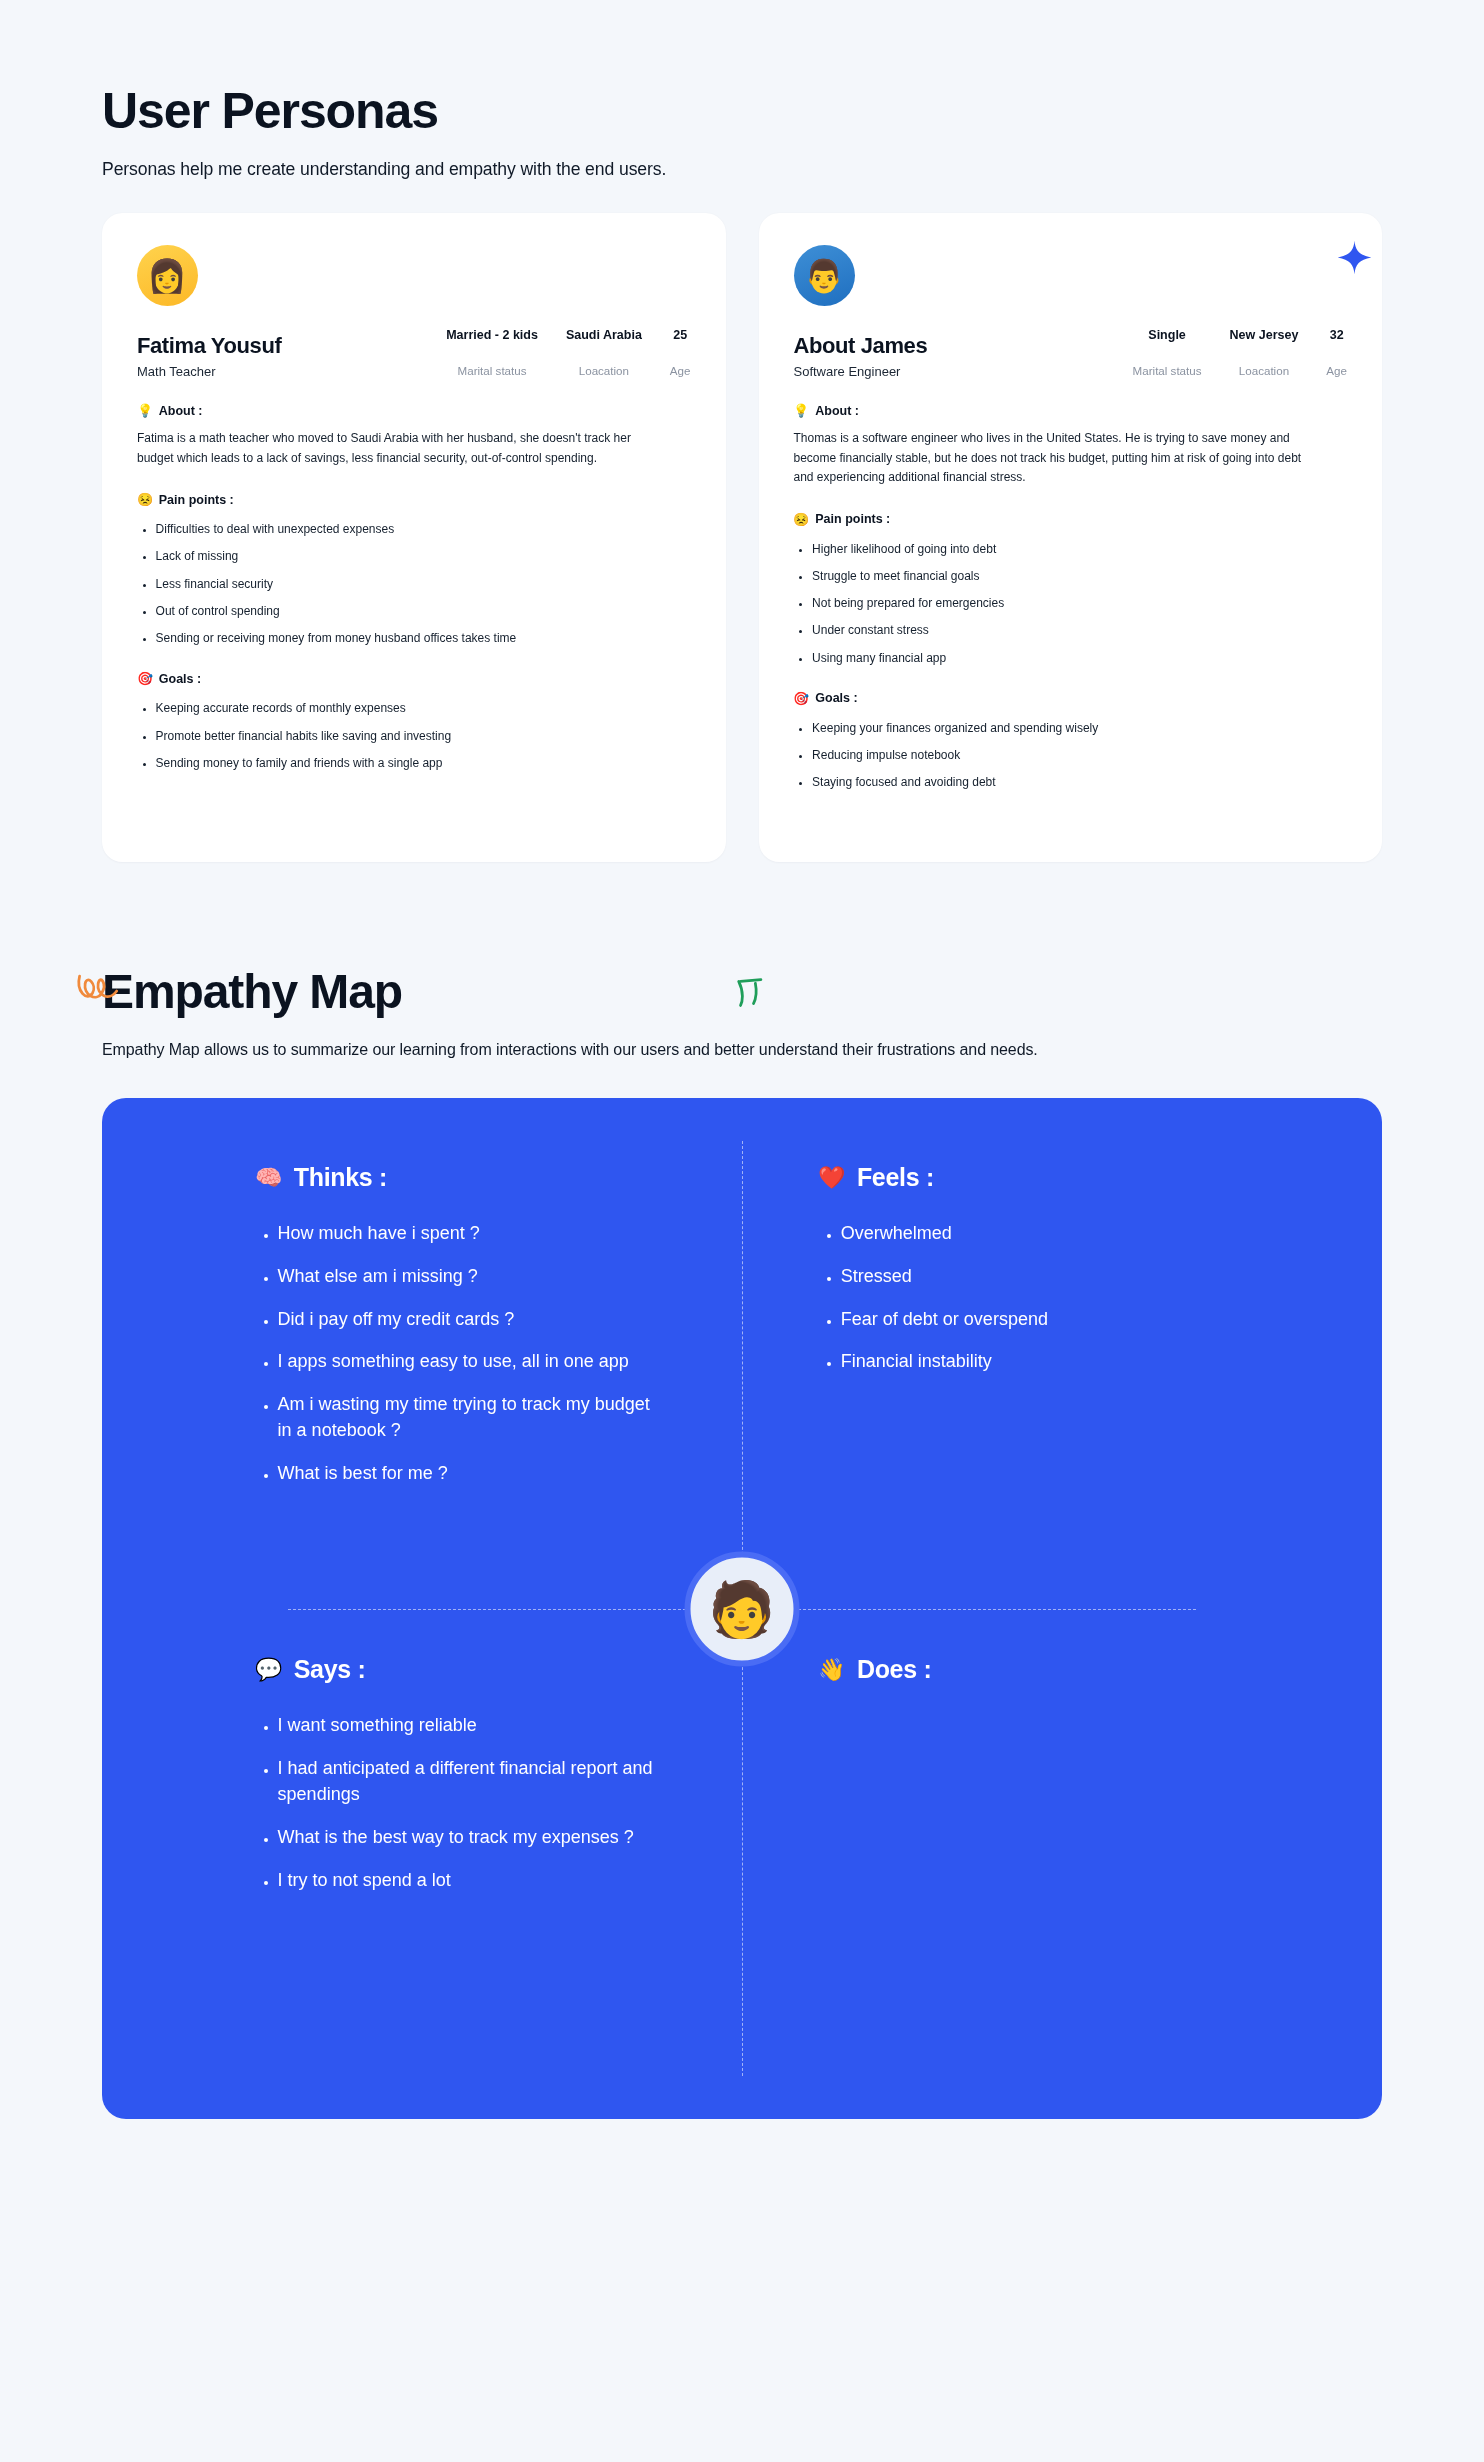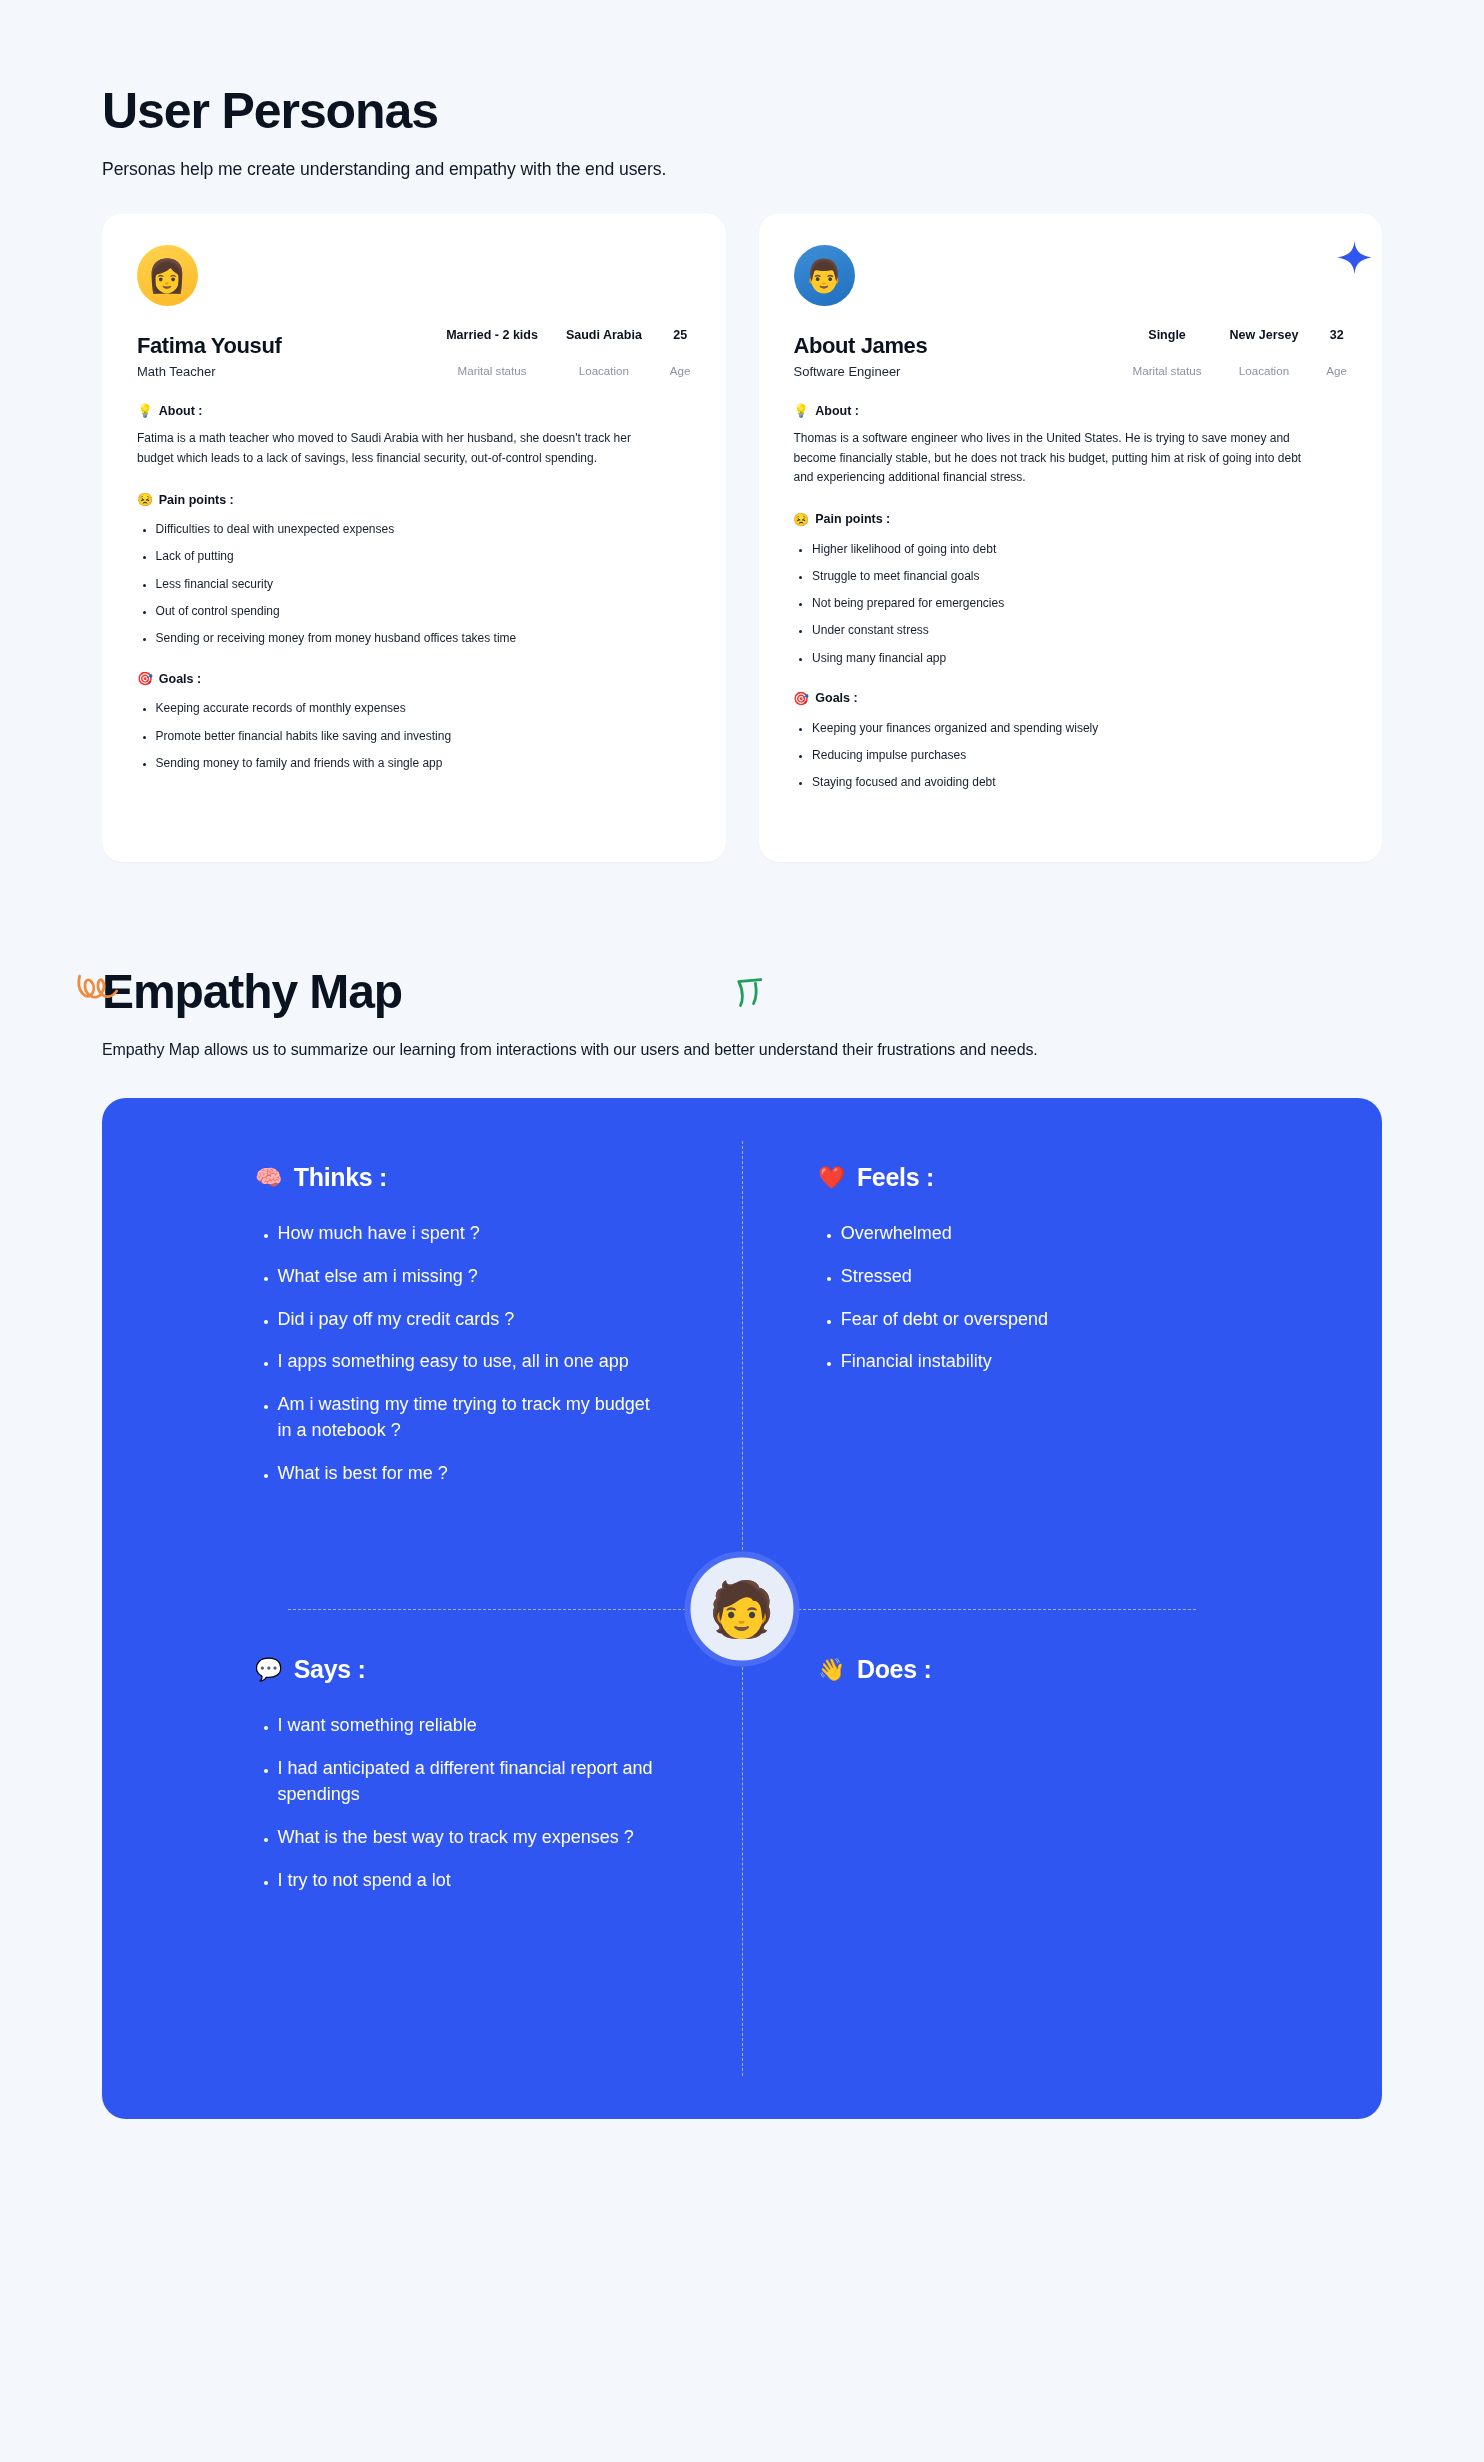--- a/index.html
+++ b/index.html
@@ -169,21 +169,21 @@
           <div class="about-text">Fatima is a math teacher who moved to Saudi Arabia with her husband, she doesn't track her budget which leads to a lack of savings, less financial security, out-of-control spending.</div>
         </div>
 
         <div class="block">
           <div class="block-title">
             <span class="emo">😣</span>
             <span>Pain points :</span>
           </div>
           <ul class="bullets">
             <li>Difficulties to deal with unexpected expenses</li>
-            <li>Lack of putting</li>
+            <li>Lack of missing</li>
             <li>Less financial security</li>
             <li>Out of control spending</li>
             <li>Sending or receiving money from money husband offices takes time</li>
           </ul>
         </div>
 
         <div class="block">
           <div class="block-title">
             <span class="emo">🎯</span>
             <span>Goals :</span>
@@ -243,21 +243,21 @@
           </ul>
         </div>
 
         <div class="block">
           <div class="block-title">
             <span class="emo">🎯</span>
             <span>Goals :</span>
           </div>
           <ul class="bullets">
             <li>Keeping your finances organized and spending wisely</li>
-            <li>Reducing impulse purchases</li>
+            <li>Reducing impulse notebook</li>
             <li>Staying focused and avoiding debt</li>
           </ul>
         </div>
       </div>
     </div>
   </section>
 
   <svg class="doodle doodle-star" width="41" height="41" viewBox="0 0 44 44">
     <path d="M22 4 C23 15 27 19 40 22 C27 25 23 29 22 40 C21 29 17 25 4 22 C17 19 21 15 22 4 Z" fill="#2f56f0"></path>
   </svg>

